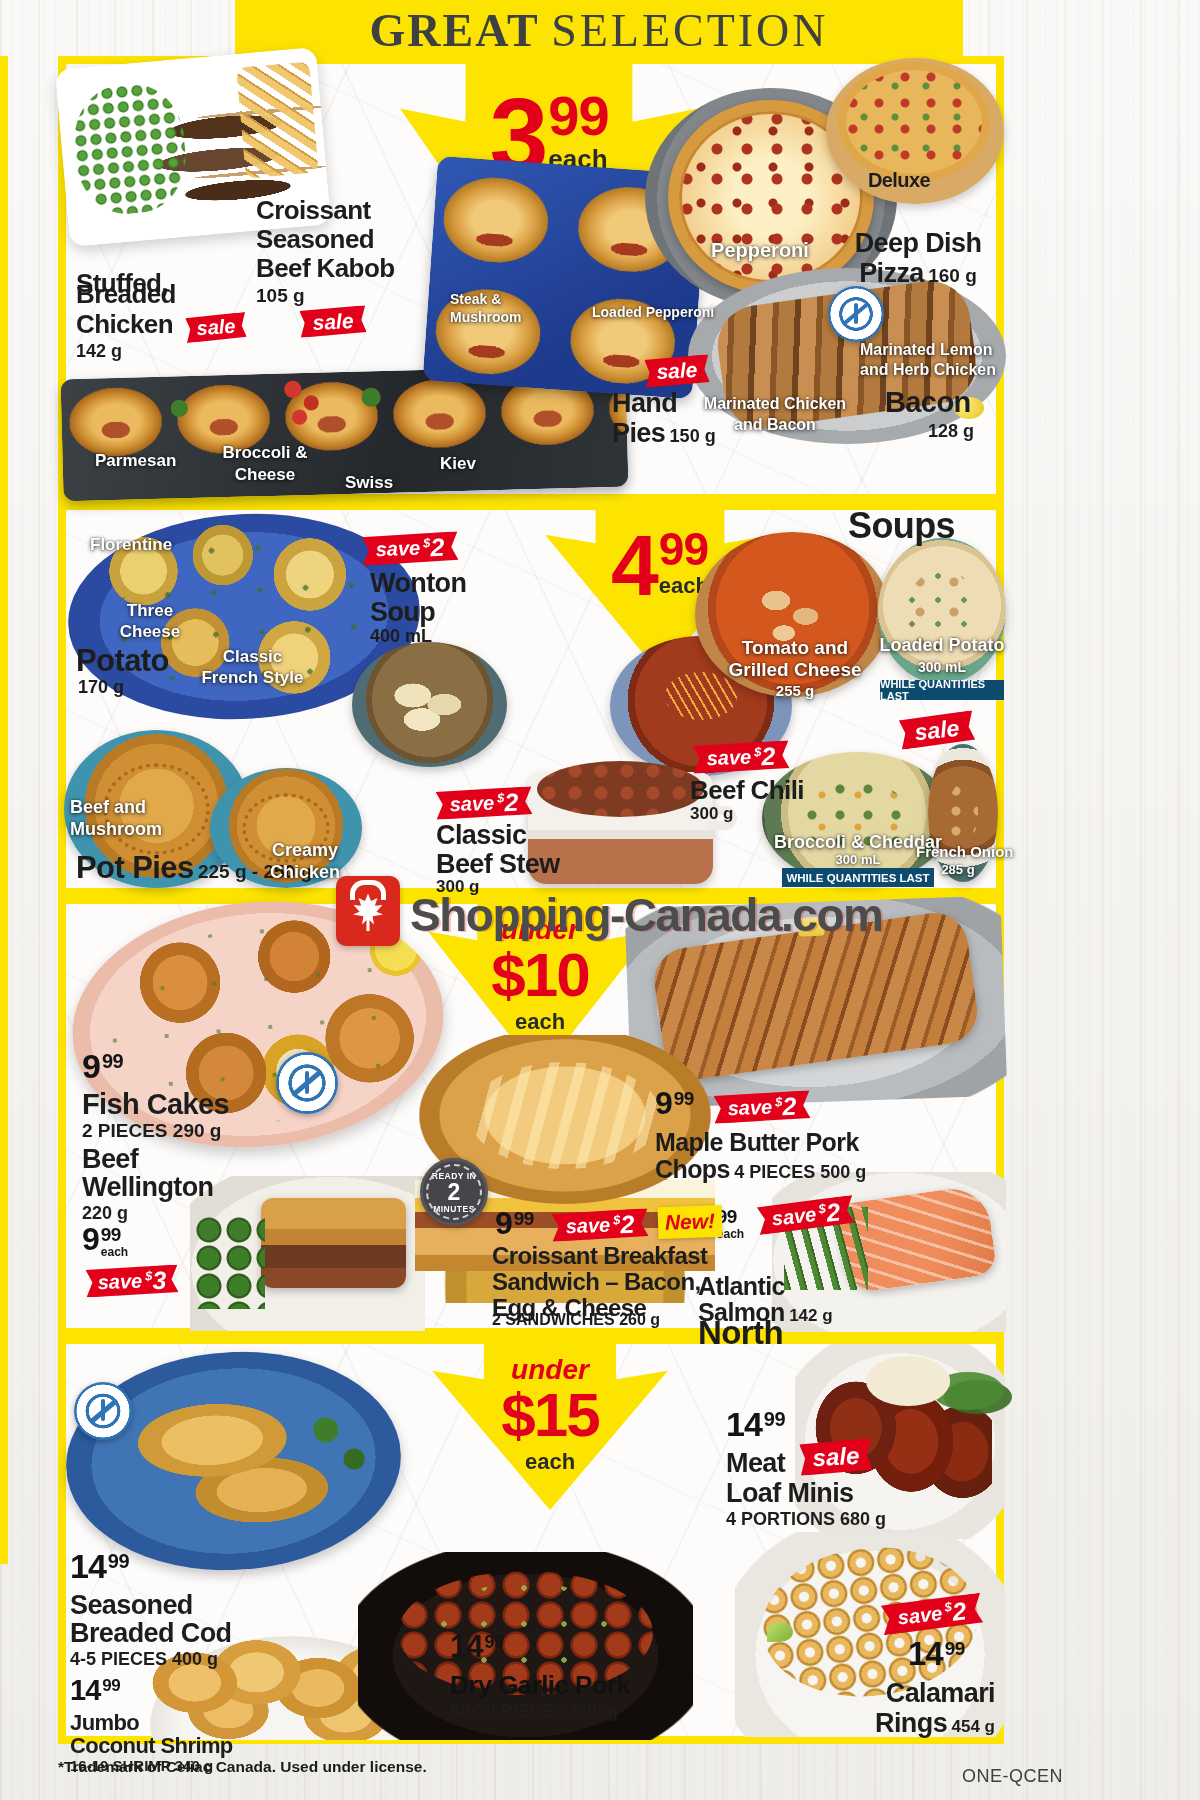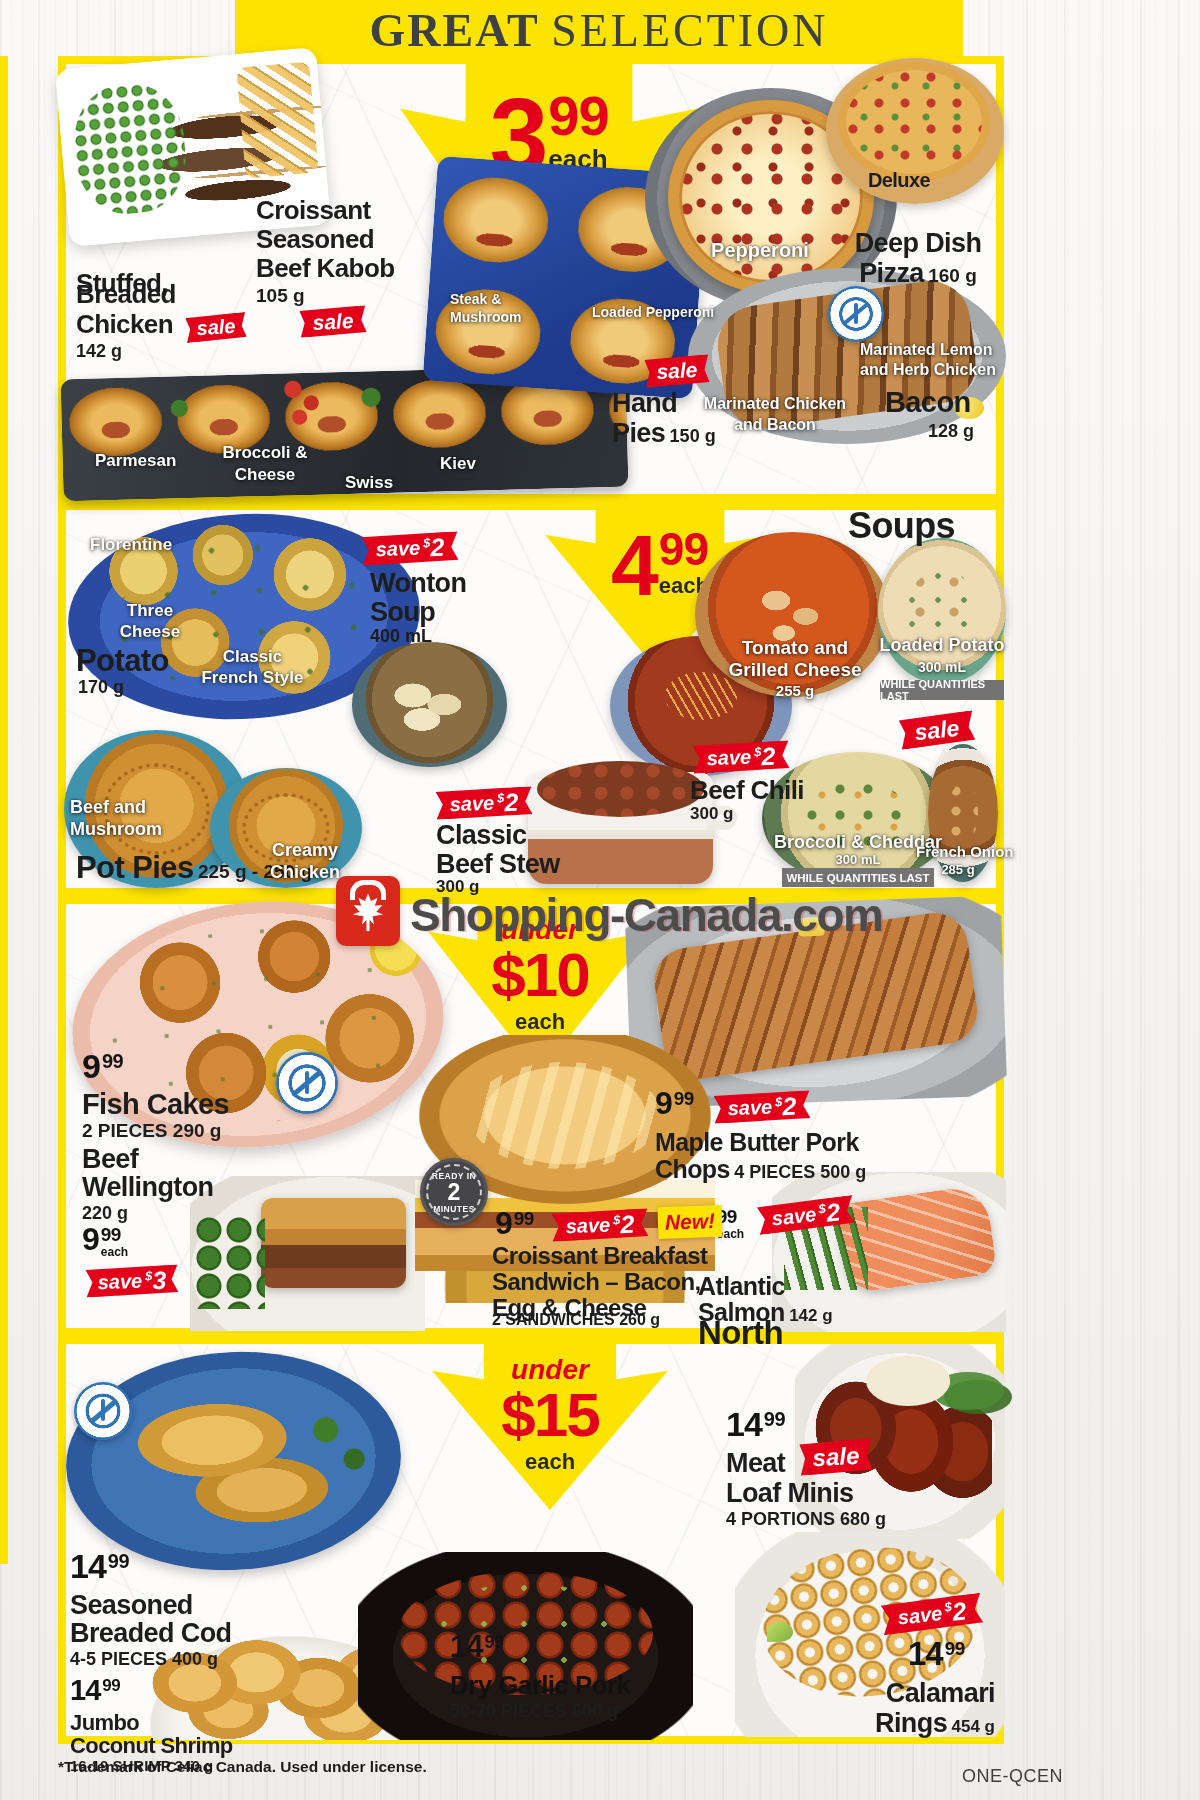--- a/index.html
+++ b/index.html
@@ -51,21 +51,21 @@
   .sale{position:absolute;background:#e3001b;color:#fff;font-style:italic;font-weight:800;
         display:flex;align-items:center;justify-content:center;z-index:5;
         clip-path:polygon(0 8%,100% 0,93% 50%,100% 92%,0 100%,7% 50%);
         box-shadow:0 2px 5px rgba(0,0,0,.25);}
   .save{position:absolute;background:#e3001b;color:#fff;font-style:italic;display:flex;align-items:center;
         justify-content:center;z-index:5;clip-path:polygon(0 8%,100% 0,93% 50%,100% 92%,0 100%,7% 50%);
         box-shadow:0 2px 5px rgba(0,0,0,.25);}
   .save .sw{font-size:20px;font-weight:800;}
   .save .sc{font-size:13px;font-weight:800;align-self:flex-start;margin-top:3px;margin-left:3px;}
   .save .sn{font-size:25px;font-weight:800;}
-  .wqlbar{position:absolute;background:#737373;color:#fff;font-weight:700;display:flex;align-items:center;
+  .wqlbar{position:absolute;background:#0c4a6e;color:#fff;font-weight:700;display:flex;align-items:center;
         justify-content:center;z-index:5;}
   .newb{position:absolute;background:#fde400;color:#e3001b;font-style:italic;font-weight:800;
         display:flex;align-items:center;justify-content:center;z-index:5;box-shadow:0 1px 4px rgba(0,0,0,.25);}
   
   .gf{position:absolute;border-radius:50%;z-index:5;
       background:radial-gradient(circle,#fff 0 34%,#2f74b7 35% 42%,#fff 43% 64%,#2f74b7 65% 100%);
       box-shadow:0 2px 6px rgba(0,0,0,.3);}
   .gf::before{content:"";position:absolute;left:20%;top:46%;width:60%;height:8%;background:#2f74b7;
       border-radius:4px;transform:rotate(-40deg);}
   .gf::after{content:"";position:absolute;left:46%;top:30%;width:8%;height:38%;background:#2f74b7;border-radius:4px;}

